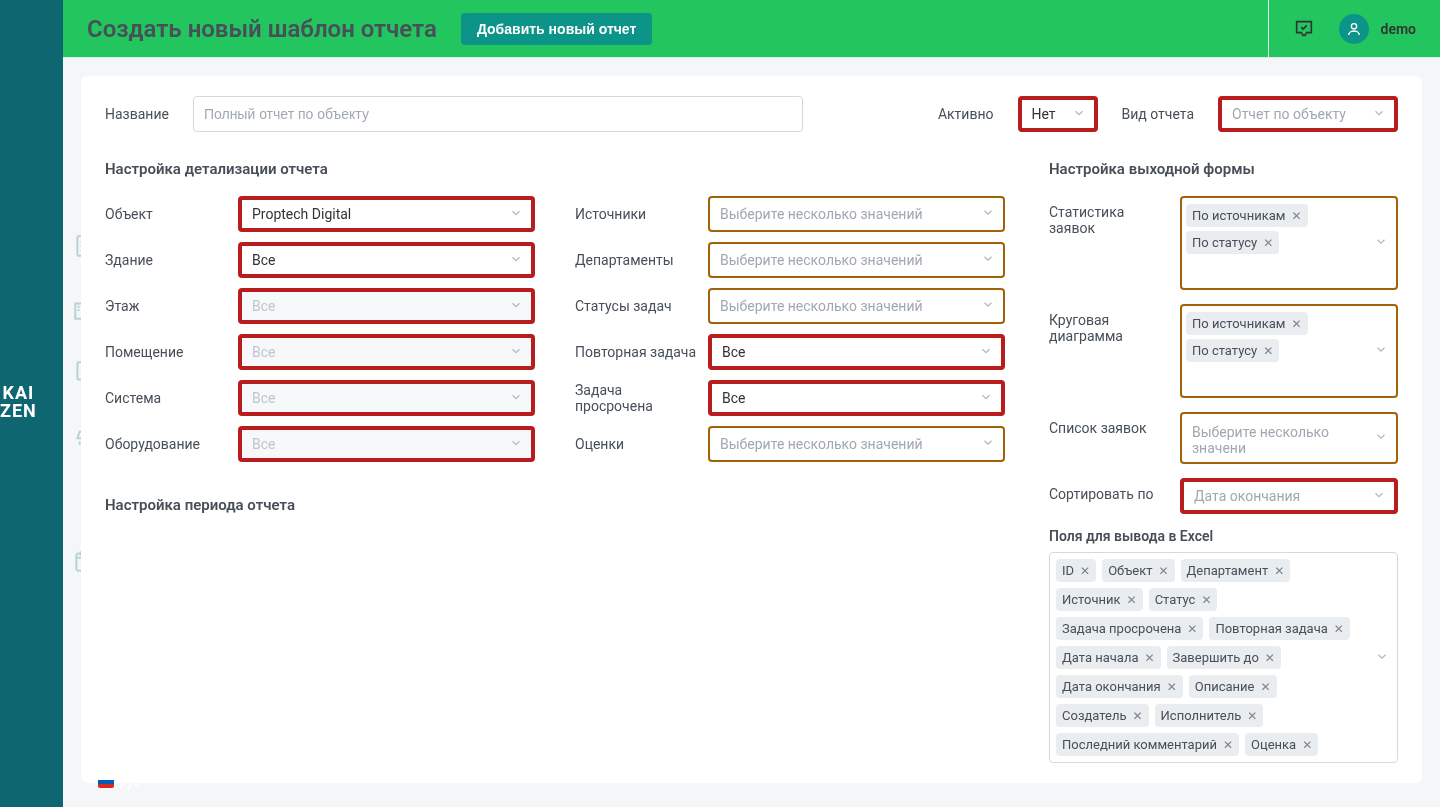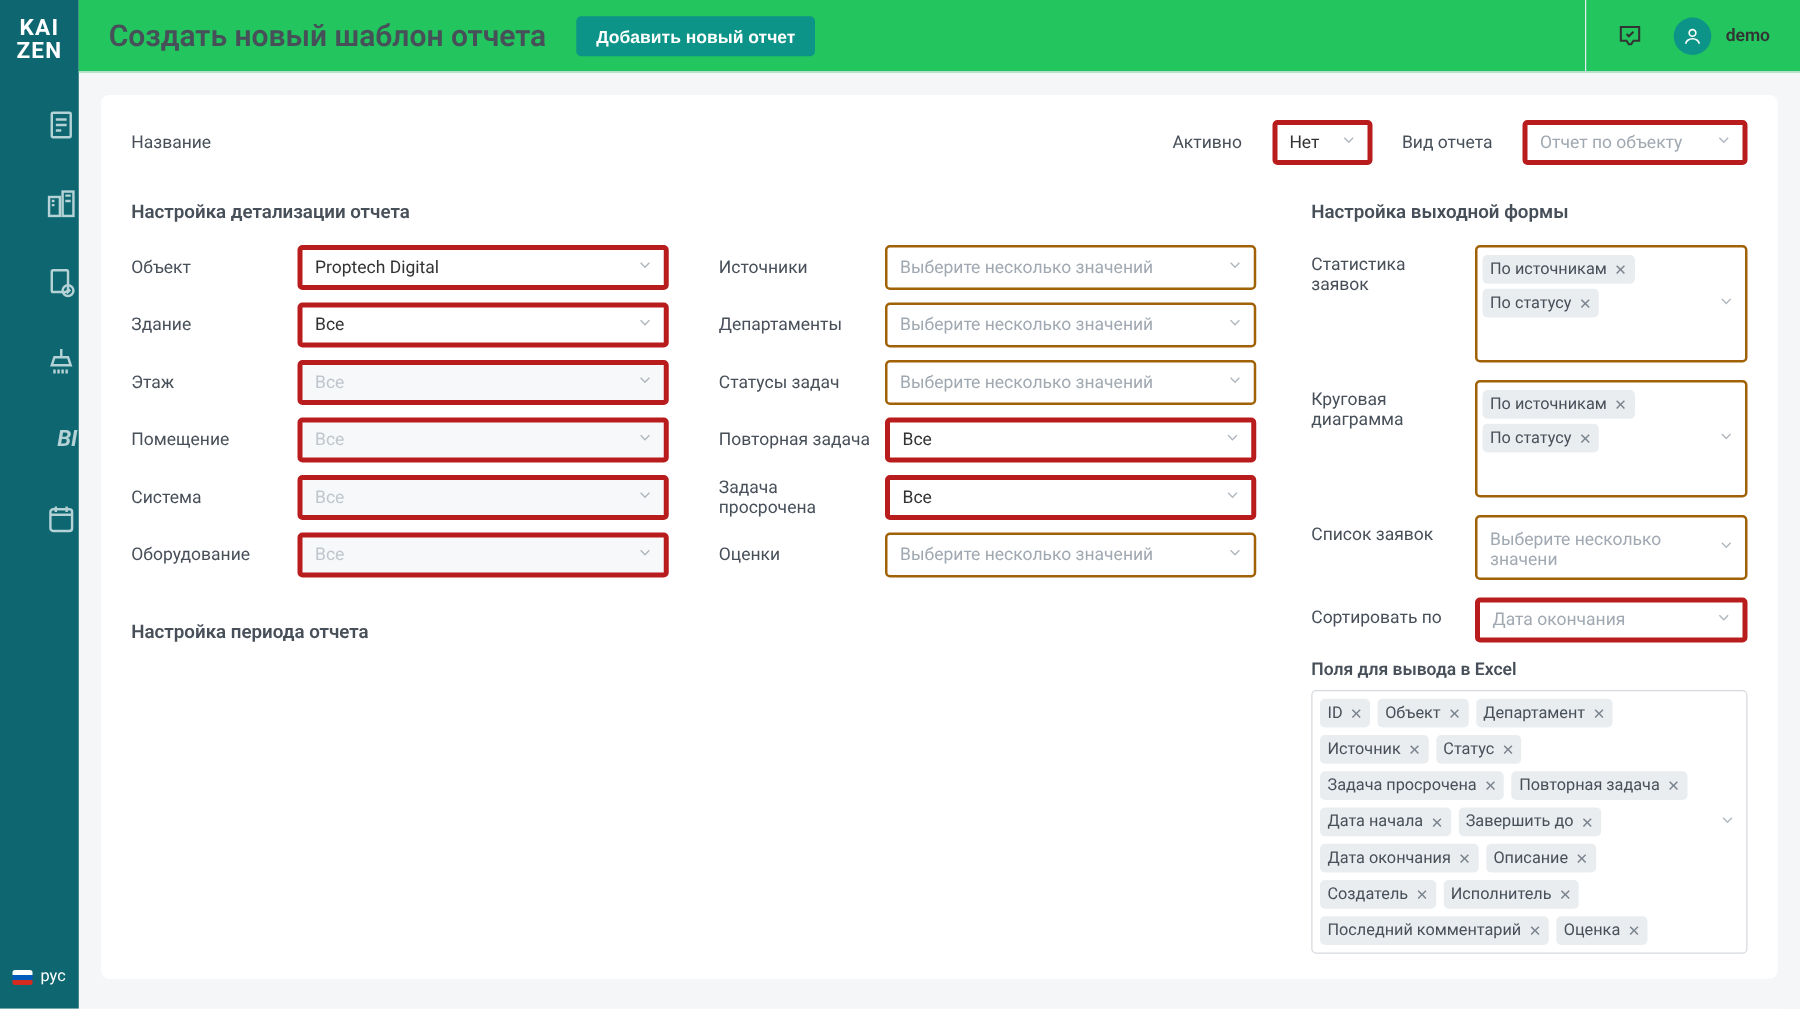--- a/index.html
+++ b/index.html
@@ -1,20 +1,20 @@
 <!DOCTYPE html>
 <html><head>
 <meta charset="utf-8">
 <style>
 * { box-sizing: border-box; margin: 0; padding: 0; }
 body { font-family: -apple-system, BlinkMacSystemFont, "Segoe UI", Roboto, sans-serif; font-size: 14px; color: #333; background: #f5f6f7; }
 .app { display: flex; height: 807px; width: 1440px; overflow: hidden; }
 
 
-.sidebar { width: 63px; background: #0d6670; display: flex; flex-direction: column; align-items: center; flex-shrink: 0; }
+.sidebar { width: 63px; background: #0d6670; display: flex; flex-direction: row; align-items: center; flex-shrink: 0; }
 .logo { color: #fff; font-weight: 700; font-size: 18px; letter-spacing: 1px; text-align: center; padding: 14px 0 18px; line-height: 1; }
 .nav { display: flex; flex-direction: column; gap: 0; }
 .nav-item { width: 61px; height: 63px; display: flex; align-items: center; justify-content: flex-end; color: #b5d2d6; cursor: pointer; font-style: italic; }
 .nav-item svg { width: 26px; height: 26px; }
 .nav-item.bi { font-weight: 700; font-size: 18px; }
 .lang { margin-top: auto; padding: 10px 0 18px; color: #fff; font-size: 13px; display: flex; align-items: center; gap: 6px; justify-content: center; width: 100%; }
 .flag { width: 16px; height: 12px; display: inline-block; background: linear-gradient(180deg,#fff 33%, #005bbb 33%, #005bbb 66%, #d52b1e 66%); border-radius: 2px; position: relative; overflow: hidden; }
 
 
 .main { flex: 1; display: flex; flex-direction: column; }
@@ -155,20 +155,21 @@
           <span>demo</span>
         </div>
       </div>
     </div>
 
     <div class="content">
       <div class="card">
 
         <div class="top-row">
           <span class="form-label">Название</span>
+          <input class="input name-input" placeholder="Полный отчет по объекту" style="">
           <span class="form-label" style="margin-left:auto">Активно</span>
           <div class="select">
             <span>Нет</span>
             <span class="caret"><svg viewBox="0 0 24 24" fill="none" stroke="currentColor" stroke-width="2">
                   <polyline points="6 9 12 15 18 9"></polyline>
                 </svg></span>
           </div>
           <span class="form-label">Вид отчета</span>
           <div class="select placeholder" style="width:180px">
             <span>Отчет по объекту</span>

